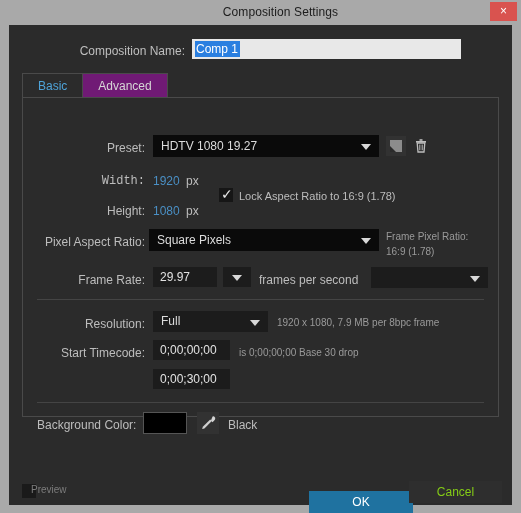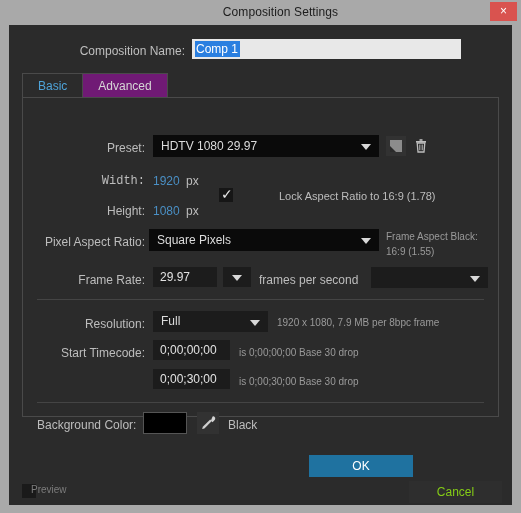--- a/index.html
+++ b/index.html
@@ -296,21 +296,21 @@
 
     <div class="tabs">
       <div class="tab active">Basic</div>
       <div class="tab inactive">Advanced</div>
     </div>
 
     <div class="panel">
 
       <div class="lbl" style="left:0px; top:43px; width:122px;">Preset:</div>
       <div class="select" style="left:130px; top:37px; width:226px; height:22px; line-height:22px;">
-        <span class="sel-text" style="line-height:22px;">HDTV 1080 29.97</span>
+        <span class="sel-text" style="line-height:22px;">HDTV 1080 19.27</span>
         <span class="caret"></span>
       </div>
       <div class="iconbtn" style="left:363px; top:38px; width:20px; height:20px;">
         <svg width="20" height="20" viewBox="0 0 20 20" aria-hidden="true">
           <rect x="4" y="4" width="12" height="12" fill="#8c8c8c"></rect>
           <polygon points="4,16 4,10 10,16" fill="#2b2b2b"></polygon>
         </svg>
       </div>
       <div class="iconbtn" style="left:388px; top:38px; width:20px; height:20px; background:transparent;">
         <svg width="20" height="20" viewBox="0 0 20 20" aria-hidden="true">
@@ -322,33 +322,33 @@
         </svg>
       </div>
 
       <div class="lbl" style="left:0px; top:76px; width:122px;font-family:Liberation Mono, monospace;">Width:</div>
       <div class="hot" style="left:130px; top:76px;">1920</div>
       <div class="units" style="left:163px; top:76px;">px</div>
 
       <div class="cbox" style="left:196px; top:90px;">
         <span class="tick">✓</span>
       </div>
-      <div class="lbl-left" style="left:216px; top:92px; font-size:11px;margin-left:40px;">Lock Aspect Ratio to 16:9 (1.78)</div>
+      <div class="lbl-left" style="left:216px; top:92px; font-size:11px;">Lock Aspect Ratio to 16:9 (1.78)</div>
 
       <div class="lbl" style="left:0px; top:106px; width:122px;">Height:</div>
       <div class="hot" style="left:130px; top:106px;">1080</div>
       <div class="units" style="left:163px; top:106px;">px</div>
 
       <div class="lbl" style="left:0px; top:137px; width:122px;">Pixel Aspect Ratio:</div>
       <div class="select" style="left:126px; top:131px; width:230px; height:22px; line-height:22px;">
         <span class="sel-text" style="line-height:22px;">Square Pixels</span>
         <span class="caret"></span>
       </div>
-      <div class="hint" style="left:363px; top:133px;">Frame Aspect Black:</div>
-      <div class="hint" style="left:363px; top:148px;">16:9 (1.55)</div>
+      <div class="hint" style="left:363px; top:133px;">Frame Pixel Ratio:</div>
+      <div class="hint" style="left:363px; top:148px;">16:9 (1.78)</div>
 
       <div class="lbl" style="left:0px; top:175px; width:122px;">Frame Rate:</div>
       <div class="textbox" style="left:130px; top:169px; width:64px; height:20px; line-height:20px;">29.97</div>
       <div class="select gray" style="left:200px; top:169px; width:28px; height:20px; line-height:20px; background:#1c1c1c;">
         <span class="caret" style="right:9px;"></span>
       </div>
       <div class="units" style="left:236px; top:175px;">frames per second</div>
       <div class="select" style="left:348px; top:169px; width:117px; height:21px; line-height:21px; background:#1c1c1c;">
         <span class="caret"></span>
       </div>
@@ -360,36 +360,35 @@
         <span class="sel-text" style="line-height:21px;">Full</span>
         <span class="caret"></span>
       </div>
       <div class="hint" style="left:254px; top:219px;">1920 x 1080, 7.9 MB per 8bpc frame</div>
 
       <div class="lbl" style="left:0px; top:248px; width:122px;">Start Timecode:</div>
       <div class="textbox" style="left:130px; top:242px; width:77px; height:20px; line-height:20px;">0;00;00;00</div>
       <div class="hint" style="left:216px; top:249px;">is 0;00;00;00  Base 30  drop</div>
 
       <div class="textbox" style="left:130px; top:271px; width:77px; height:20px; line-height:20px;">0;00;30;00</div>
-      <div class="hint" style="left:216px; top:278px;">is 0;00;30;00  Base 30  drop</div>
 
       <div class="sep" style="top:304px;"></div>
 
       <div class="lbl-left" style="left:14px; top:320px;">Background Color:</div>
       <div class="swatch" style="left:120px; top:314px; width:44px; height:22px;"></div>
       <div class="iconbtn" style="left:174px; top:314px; width:22px; height:22px;">
         <svg width="22" height="22" viewBox="0 0 22 22" aria-hidden="true">
           <path d="M15.6 4.4 a2.2 2.2 0 0 1 2.1 3.6 l-2.2 2.2 -1.6 -1.6 z" fill="#d4d4d4"></path>
           <path d="M13.2 7.4 l1.6 1.6 -7.4 7.4 -2.3 0.7 0.7 -2.3 z" fill="#cfcfcf"></path>
         </svg>
       </div>
       <div class="lbl-left" style="left:205px; top:320px;">Black</div>
 
     </div>
 
   </div>
 
   <div class="cbox empty" style="left:22px; top:484px;"></div>
   <div class="footer-cb-label">Preview</div>
-  <div class="btn ok" style="left:309px; top:455px; width:104px;">OK</div>
+  <div class="btn ok" style="left:309px; top:491px; width:104px;">OK</div>
   <div class="btn cancel" style="left:409px; top:481px; width:93px;">Cancel</div>
 
 </div>
 
 </body></html>

